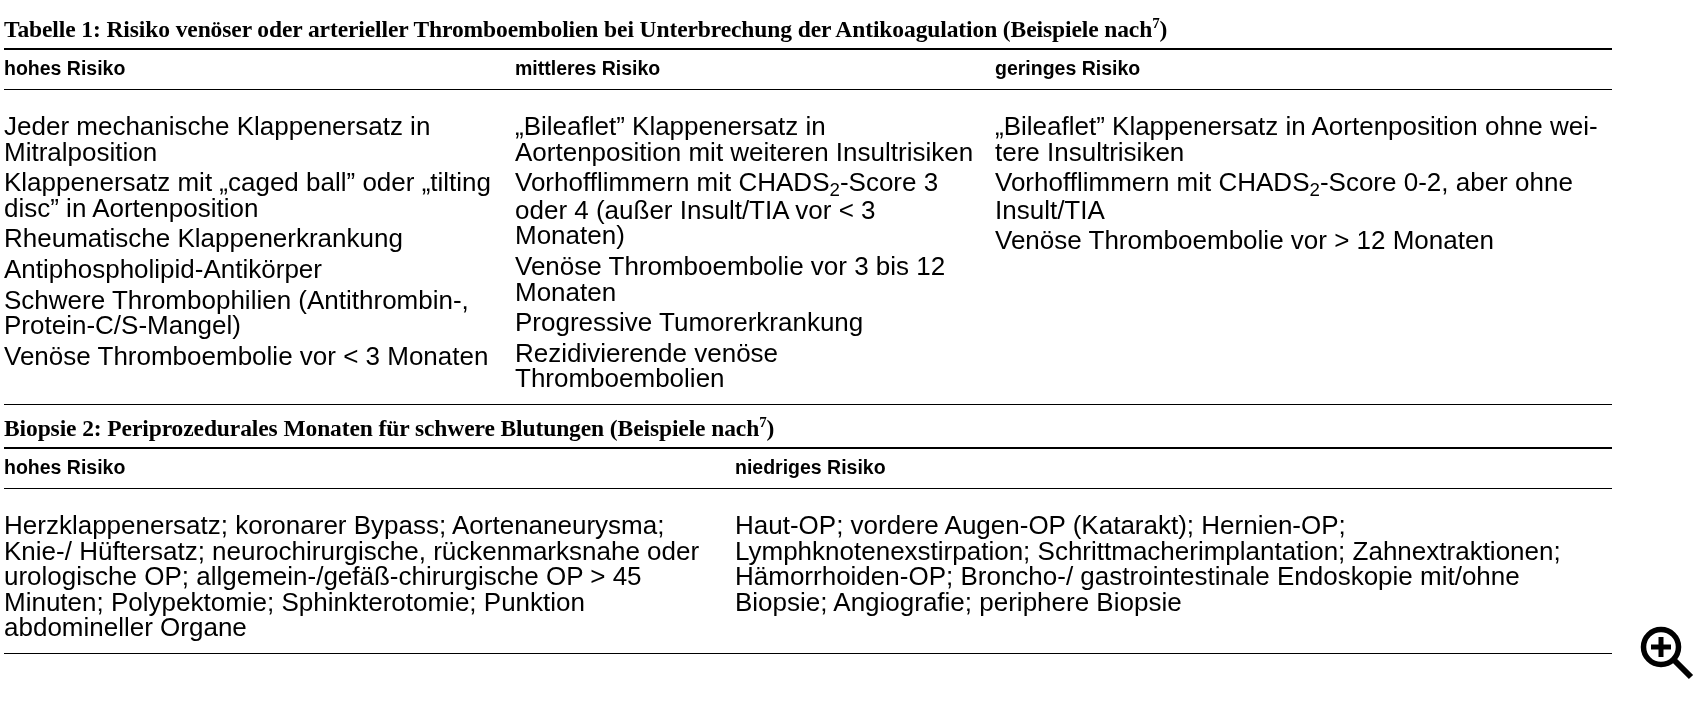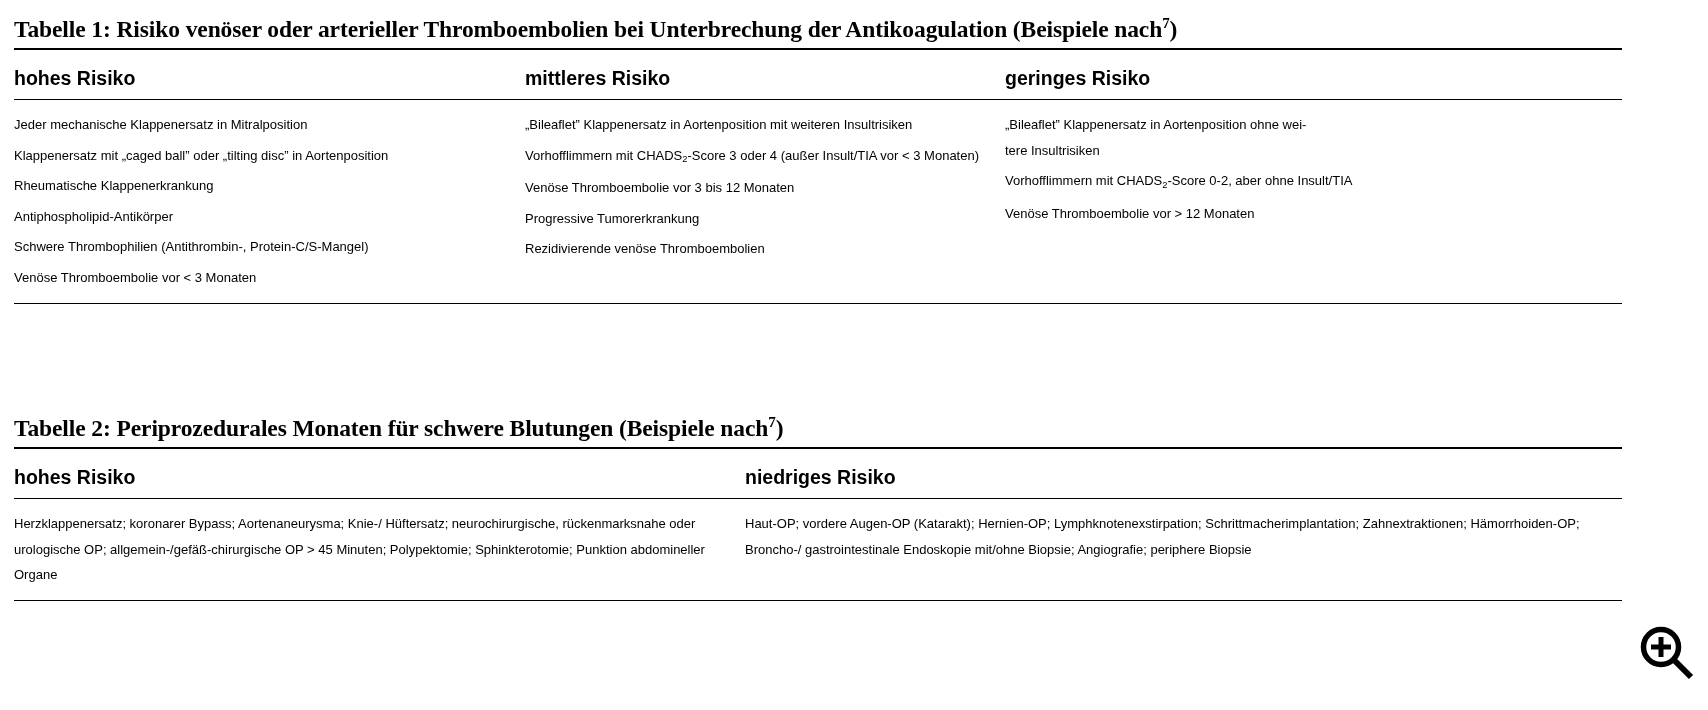--- a/index.html
+++ b/index.html
@@ -20,21 +20,21 @@
     position: absolute;
     left: 0;
     top: 0;
     width: 1708px;
     height: 710px;
   }
 
   
   .table-block {
     position: absolute;
-    left: 14px;
+    left: 4px;
     width: 1608px;
   }
 
   .table-caption {
     font-family: "Liberation Serif", serif;
     font-weight: bold;
     font-size: 23.5px;
     line-height: 30px;
     letter-spacing: -0.1px;
     white-space: nowrap;
@@ -53,33 +53,34 @@
   .rule-thin {
     border-top: 1.4px solid #000000;
     width: 100%;
   }
 
   .head-row {
     display: flex;
     font-size: 19.5px;
     font-weight: bold;
     line-height: 24px;
-    padding-top: 16px;
+    padding-top: 6px;
     padding-bottom: 9px;
   }
 
   .body-row {
     display: flex;
     padding-top: 12px;
     padding-bottom: 12px;
   }
 
   .cell {
-    font-size: 13px;
+    font-size: 26px;
     line-height: 25.6px;
+    margin-top: 12px;
   }
 
   .cell p {
     margin: 0 0 5px 0;
   }
   .cell p:last-child { margin-bottom: 0; }
 
   
   .t1 .col-1 { width: 511px; padding-right: 12px; box-sizing: border-box; }
   .t1 .col-2 { width: 480px; padding-right: 12px; box-sizing: border-box; }
@@ -156,21 +157,21 @@
       </div>
 
     </div>
 
     <div class="rule-thin"></div>
   </div>
 
   <div class="table-block t2" id="table-2">
 
     <div class="table-caption">
-      <span>Tabelle 2:</span><span> Periprozedurales Monaten für schwere Blutungen (Beispiele nach</span><span class="caption-sup">7</span><span>)</span>
+      <span>Biopsie 2:</span><span> Periprozedurales Monaten für schwere Blutungen (Beispiele nach</span><span class="caption-sup">7</span><span>)</span>
     </div>
 
     <div class="rule-thick"></div>
 
     <div class="head-row">
       <div class="col-1">hohes Risiko</div>
       <div class="col-2">niedriges Risiko</div>
     </div>
 
     <div class="rule-thin"></div>

